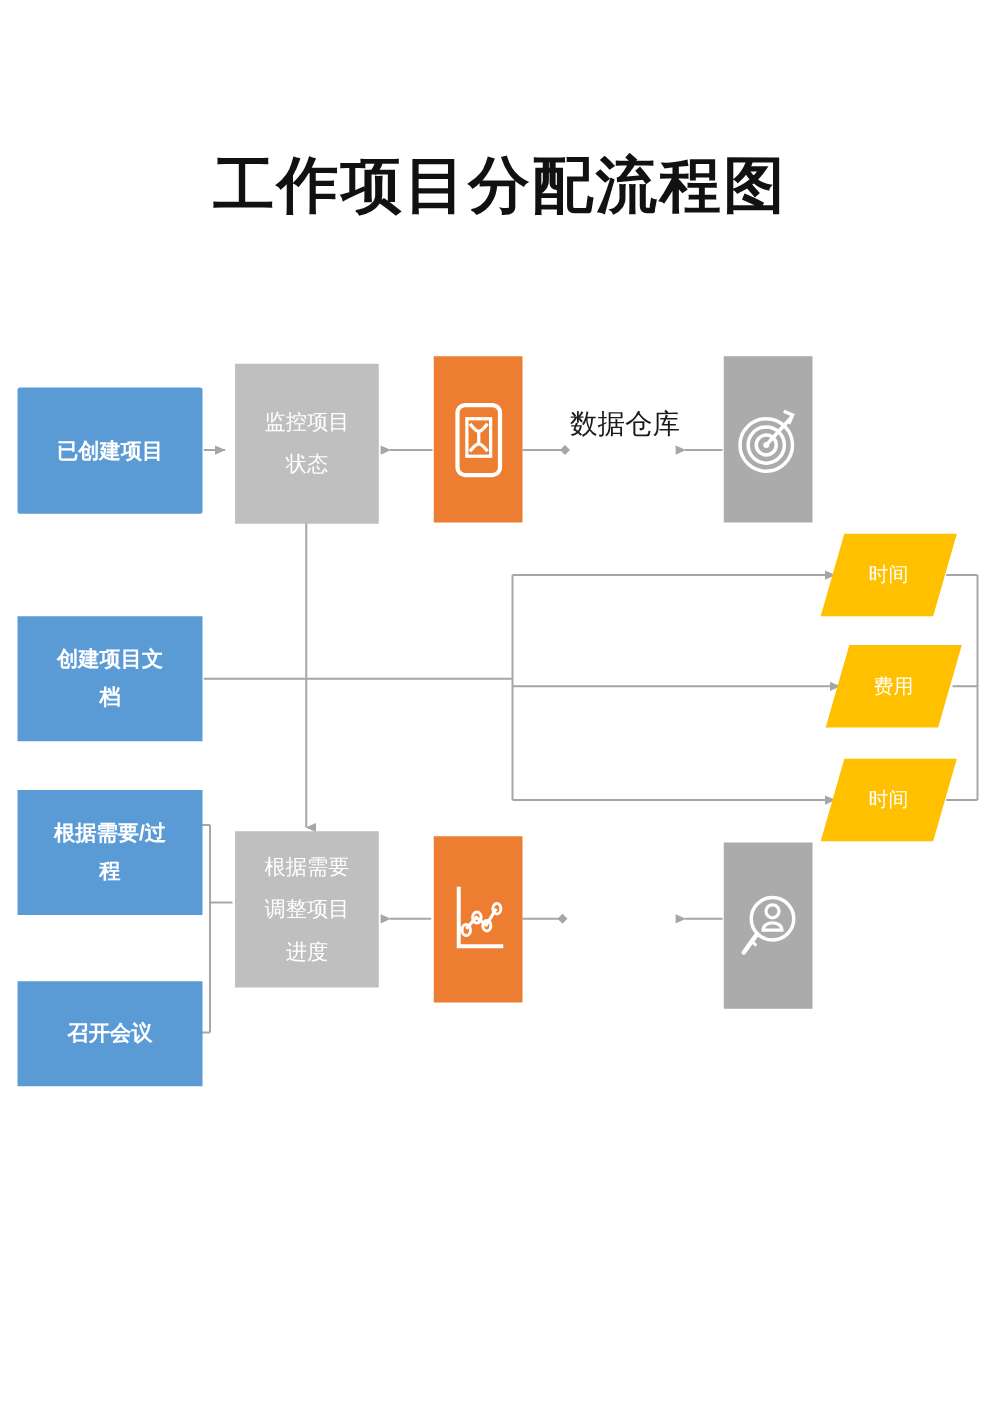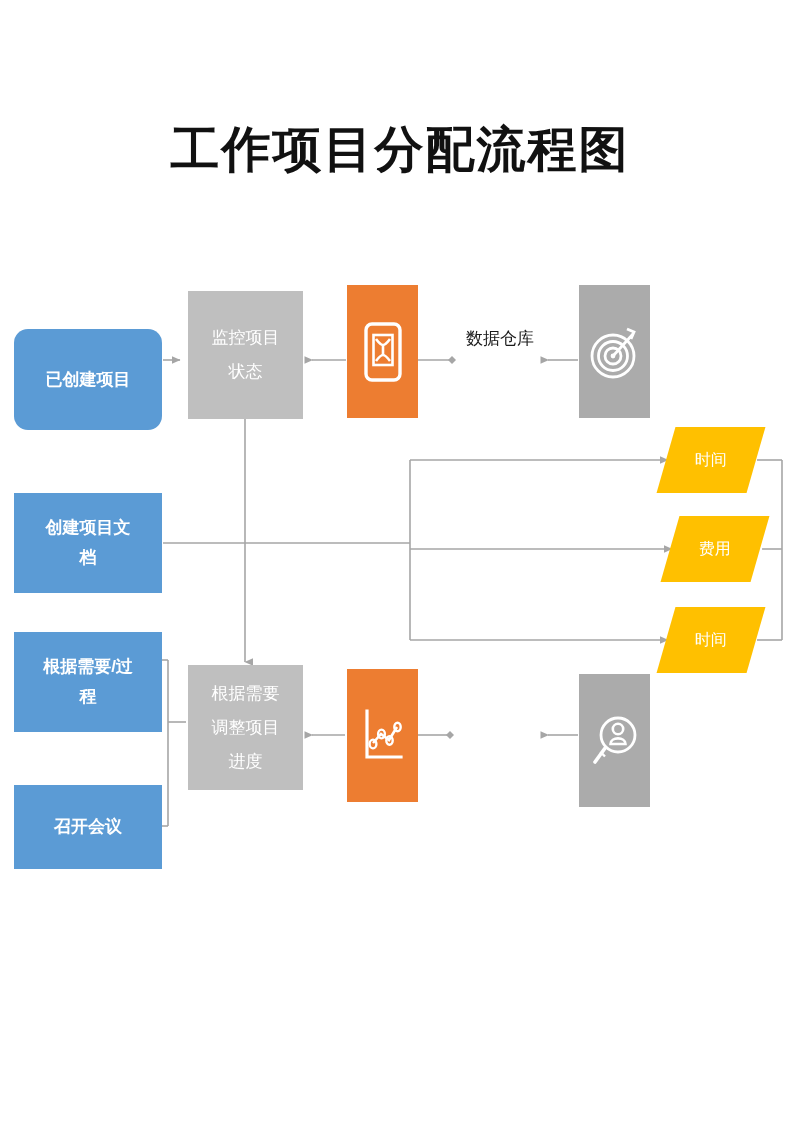--- a/index.html
+++ b/index.html
@@ -48,21 +48,21 @@
   }
 
   .blue-box {
     background: #5B9BD5;
     color: #ffffff;
     font-weight: bold;
     font-size: 17px;
     line-height: 30px;
     padding: 0 10px;
   }
-  .blue-box.rounded { border-radius: 14px; margin-top: 19px; }
+  .blue-box.rounded { border-radius: 2px; }
 
   .gray-box {
     background: #BFBFBF;
     color: #ffffff;
     font-size: 17px;
     line-height: 34px;
     padding: 15px 8px;
   }
 
   .orange-box {
@@ -81,21 +81,21 @@
   }
   .yellow-para .para-label {
     transform: skewX(16deg);
     display: block;
   }
 
   
   .text-label {
     position: absolute;
     color: #1a1a1a;
-    font-size: 17px;
+    font-size: 22px;
     line-height: 33px;
     text-align: center;
     white-space: pre-line;
   }
 
   
   .icon-wrap {
     width: 100%;
     height: 100%;
     display: flex;

